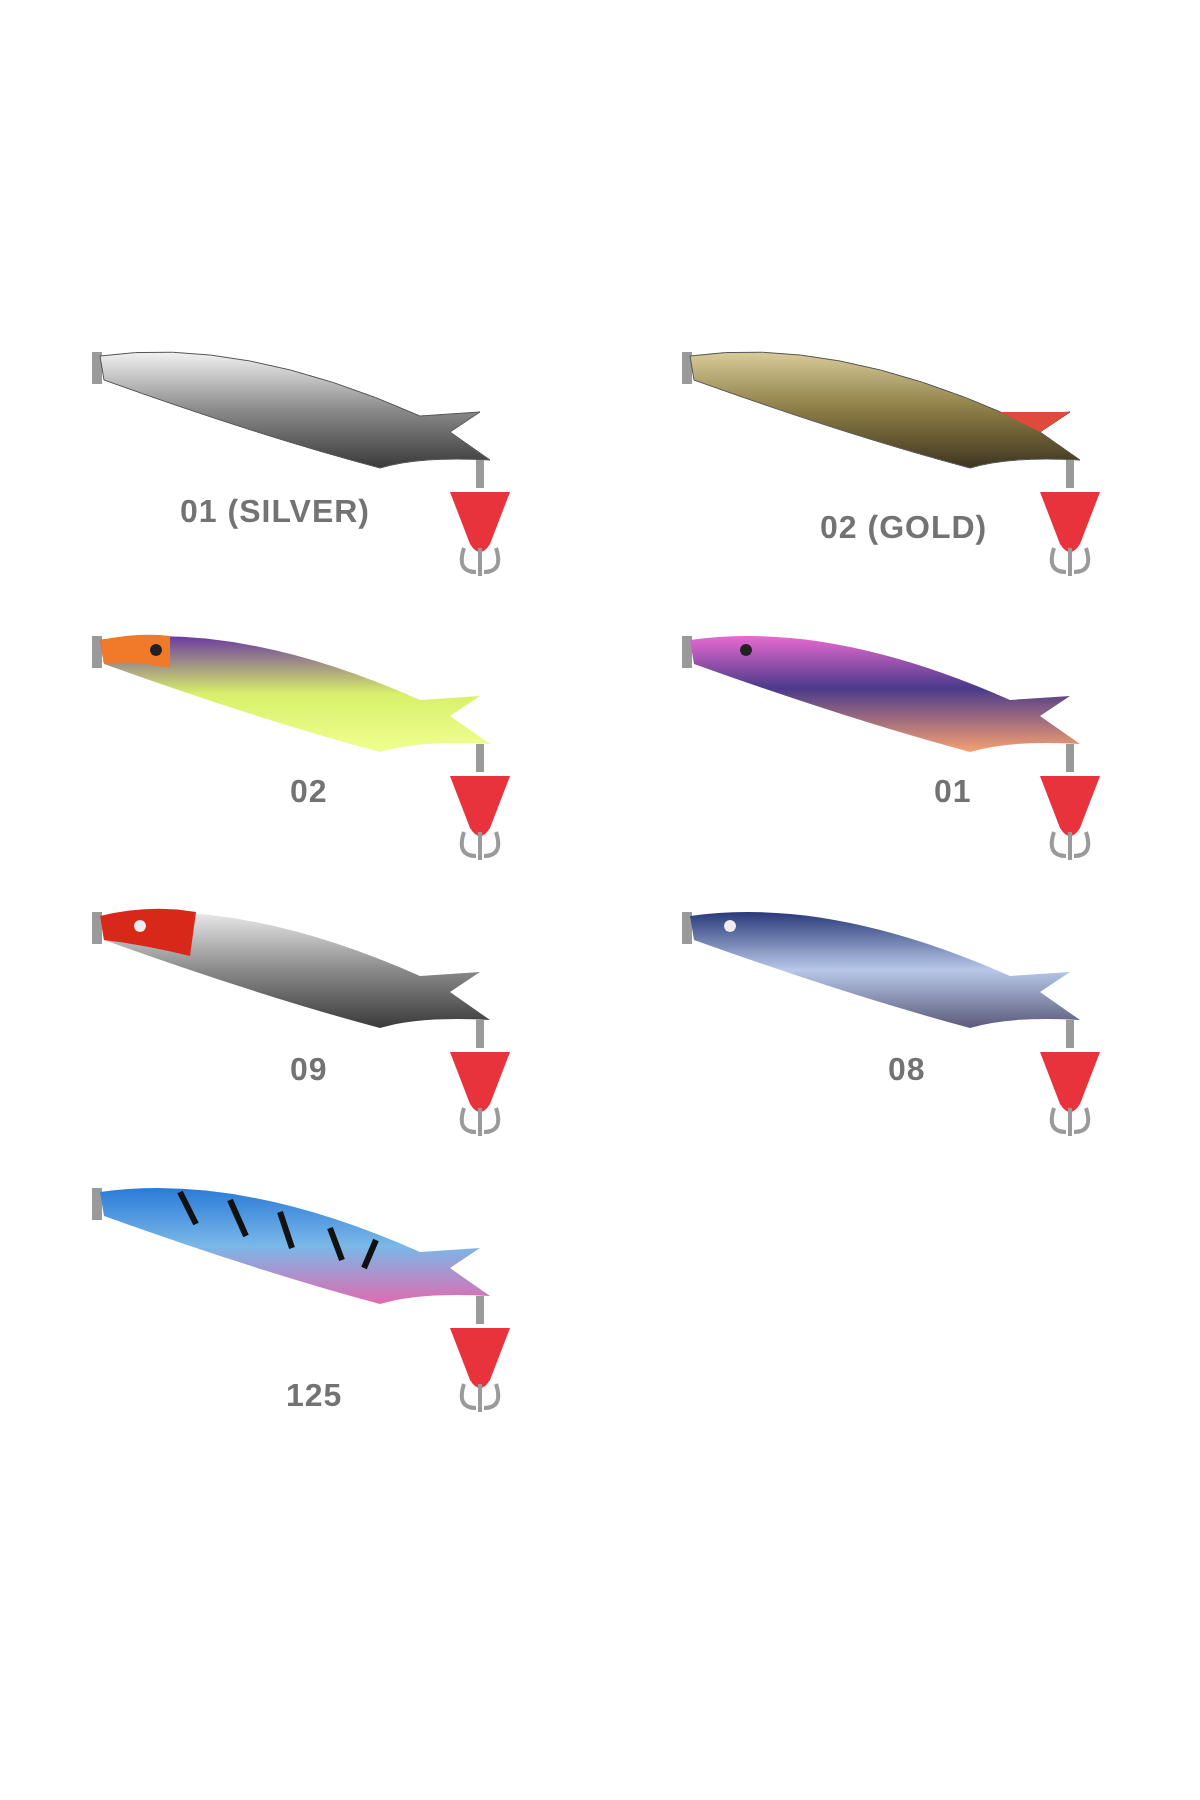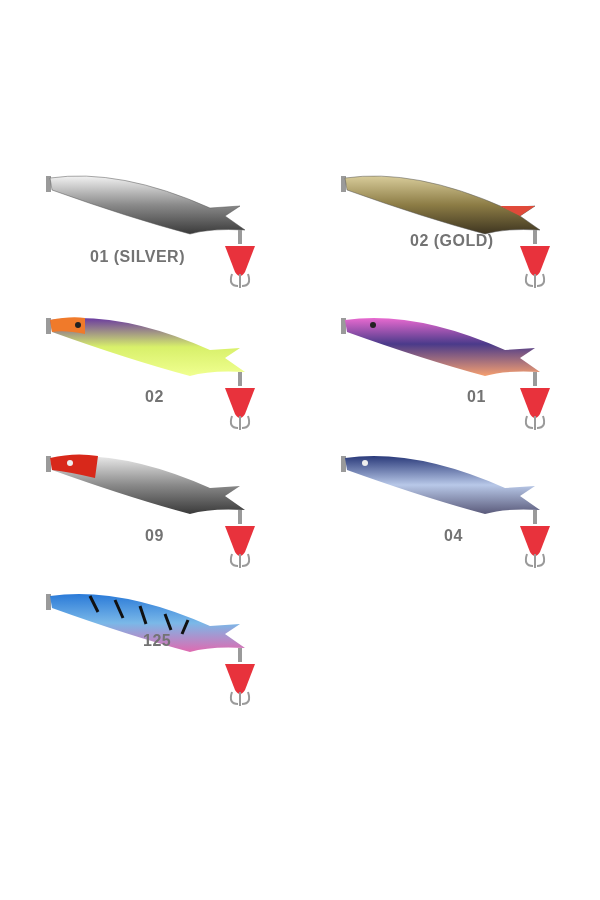--- a/index.html
+++ b/index.html
@@ -39,21 +39,21 @@
         </linearGradient>
       </defs>
     <rect x="6" y="8" width="5" height="16" fill="#9a9a9a"></rect>
     <path d="M10 10 Q80 0 170 40 L200 38 L185 48 L205 62 Q170 60 150 66 Q90 50 12 22 Z" fill="url(#g2)" stroke="#555" stroke-width="0.5"></path>
     <path d="M165 38 L200 38 L185 48 Z" fill="#e04a3a"></path>
     <rect x="198" y="62" width="4" height="14" fill="#9a9a9a"></rect>
     <path d="M185 78 L215 78 L205 104 Q200 112 195 104 Z" fill="#e8323c"></path>
     <path d="M192 106 q-4 12 6 12 M200 106 v14 M208 106 q4 12 -6 12" stroke="#9a9a9a" stroke-width="2" fill="none"></path>
   </svg>
 </div>
-<div class="label" style="left:410px;top:232px;">02 (GOLD)</div>
+<div class="label" style="left:410px;top:256px;">02 (GOLD)</div>
 
 <div class="lure" style="left:40px;top:310px;">
   <svg width="260" height="140">
     <defs>
         <linearGradient id="g3" x1="0" y1="0" x2="0" y2="1">
           <stop offset="0" stop-color="#6a3aa0"></stop>
           <stop offset="0.5" stop-color="#d8f06a"></stop>
           <stop offset="1" stop-color="#f0ff90"></stop>
         </linearGradient>
       </defs>
@@ -117,32 +117,32 @@
         </linearGradient>
       </defs>
     <rect x="6" y="8" width="5" height="16" fill="#9a9a9a"></rect>
     <path d="M10 10 Q80 0 170 40 L200 38 L185 48 L205 62 Q170 60 150 66 Q90 50 12 22 Z" fill="url(#g6)"></path>
     <circle cx="30" cy="15" r="3" fill="#eee"></circle>
     <rect x="198" y="62" width="4" height="14" fill="#9a9a9a"></rect>
     <path d="M185 78 L215 78 L205 104 Q200 112 195 104 Z" fill="#e8323c"></path>
     <path d="M192 106 q-4 12 6 12 M200 106 v14 M208 106 q4 12 -6 12" stroke="#9a9a9a" stroke-width="2" fill="none"></path>
   </svg>
 </div>
-<div class="label" style="left:444px;top:527px;">04</div>
+<div class="label" style="left:444px;top:527px;">08</div>
 
 <div class="lure" style="left:40px;top:586px;">
   <svg width="260" height="140">
     <defs>
         <linearGradient id="g7" x1="0" y1="0" x2="0" y2="1">
           <stop offset="0" stop-color="#2a7ad8"></stop>
           <stop offset="0.5" stop-color="#7ab8e8"></stop>
           <stop offset="1" stop-color="#e06ab0"></stop>
         </linearGradient>
       </defs>
     <rect x="6" y="8" width="5" height="16" fill="#9a9a9a"></rect>
     <path d="M10 10 Q80 0 170 40 L200 38 L185 48 L205 62 Q170 60 150 66 Q90 50 12 22 Z" fill="url(#g7)"></path>
     <path d="M50 10 l8 16 M75 14 l8 18 M100 20 l6 18 M125 28 l6 16 M148 34 l-6 14" stroke="#111" stroke-width="3" fill="none"></path>
     <rect x="198" y="62" width="4" height="14" fill="#9a9a9a"></rect>
     <path d="M185 78 L215 78 L205 104 Q200 112 195 104 Z" fill="#e8323c"></path>
     <path d="M192 106 q-4 12 6 12 M200 106 v14 M208 106 q4 12 -6 12" stroke="#9a9a9a" stroke-width="2" fill="none"></path>
   </svg>
 </div>
-<div class="label" style="left:143px;top:632px;">125</div>
+<div class="label" style="left:143px;top:690px;">125</div>
 
 </body></html>

